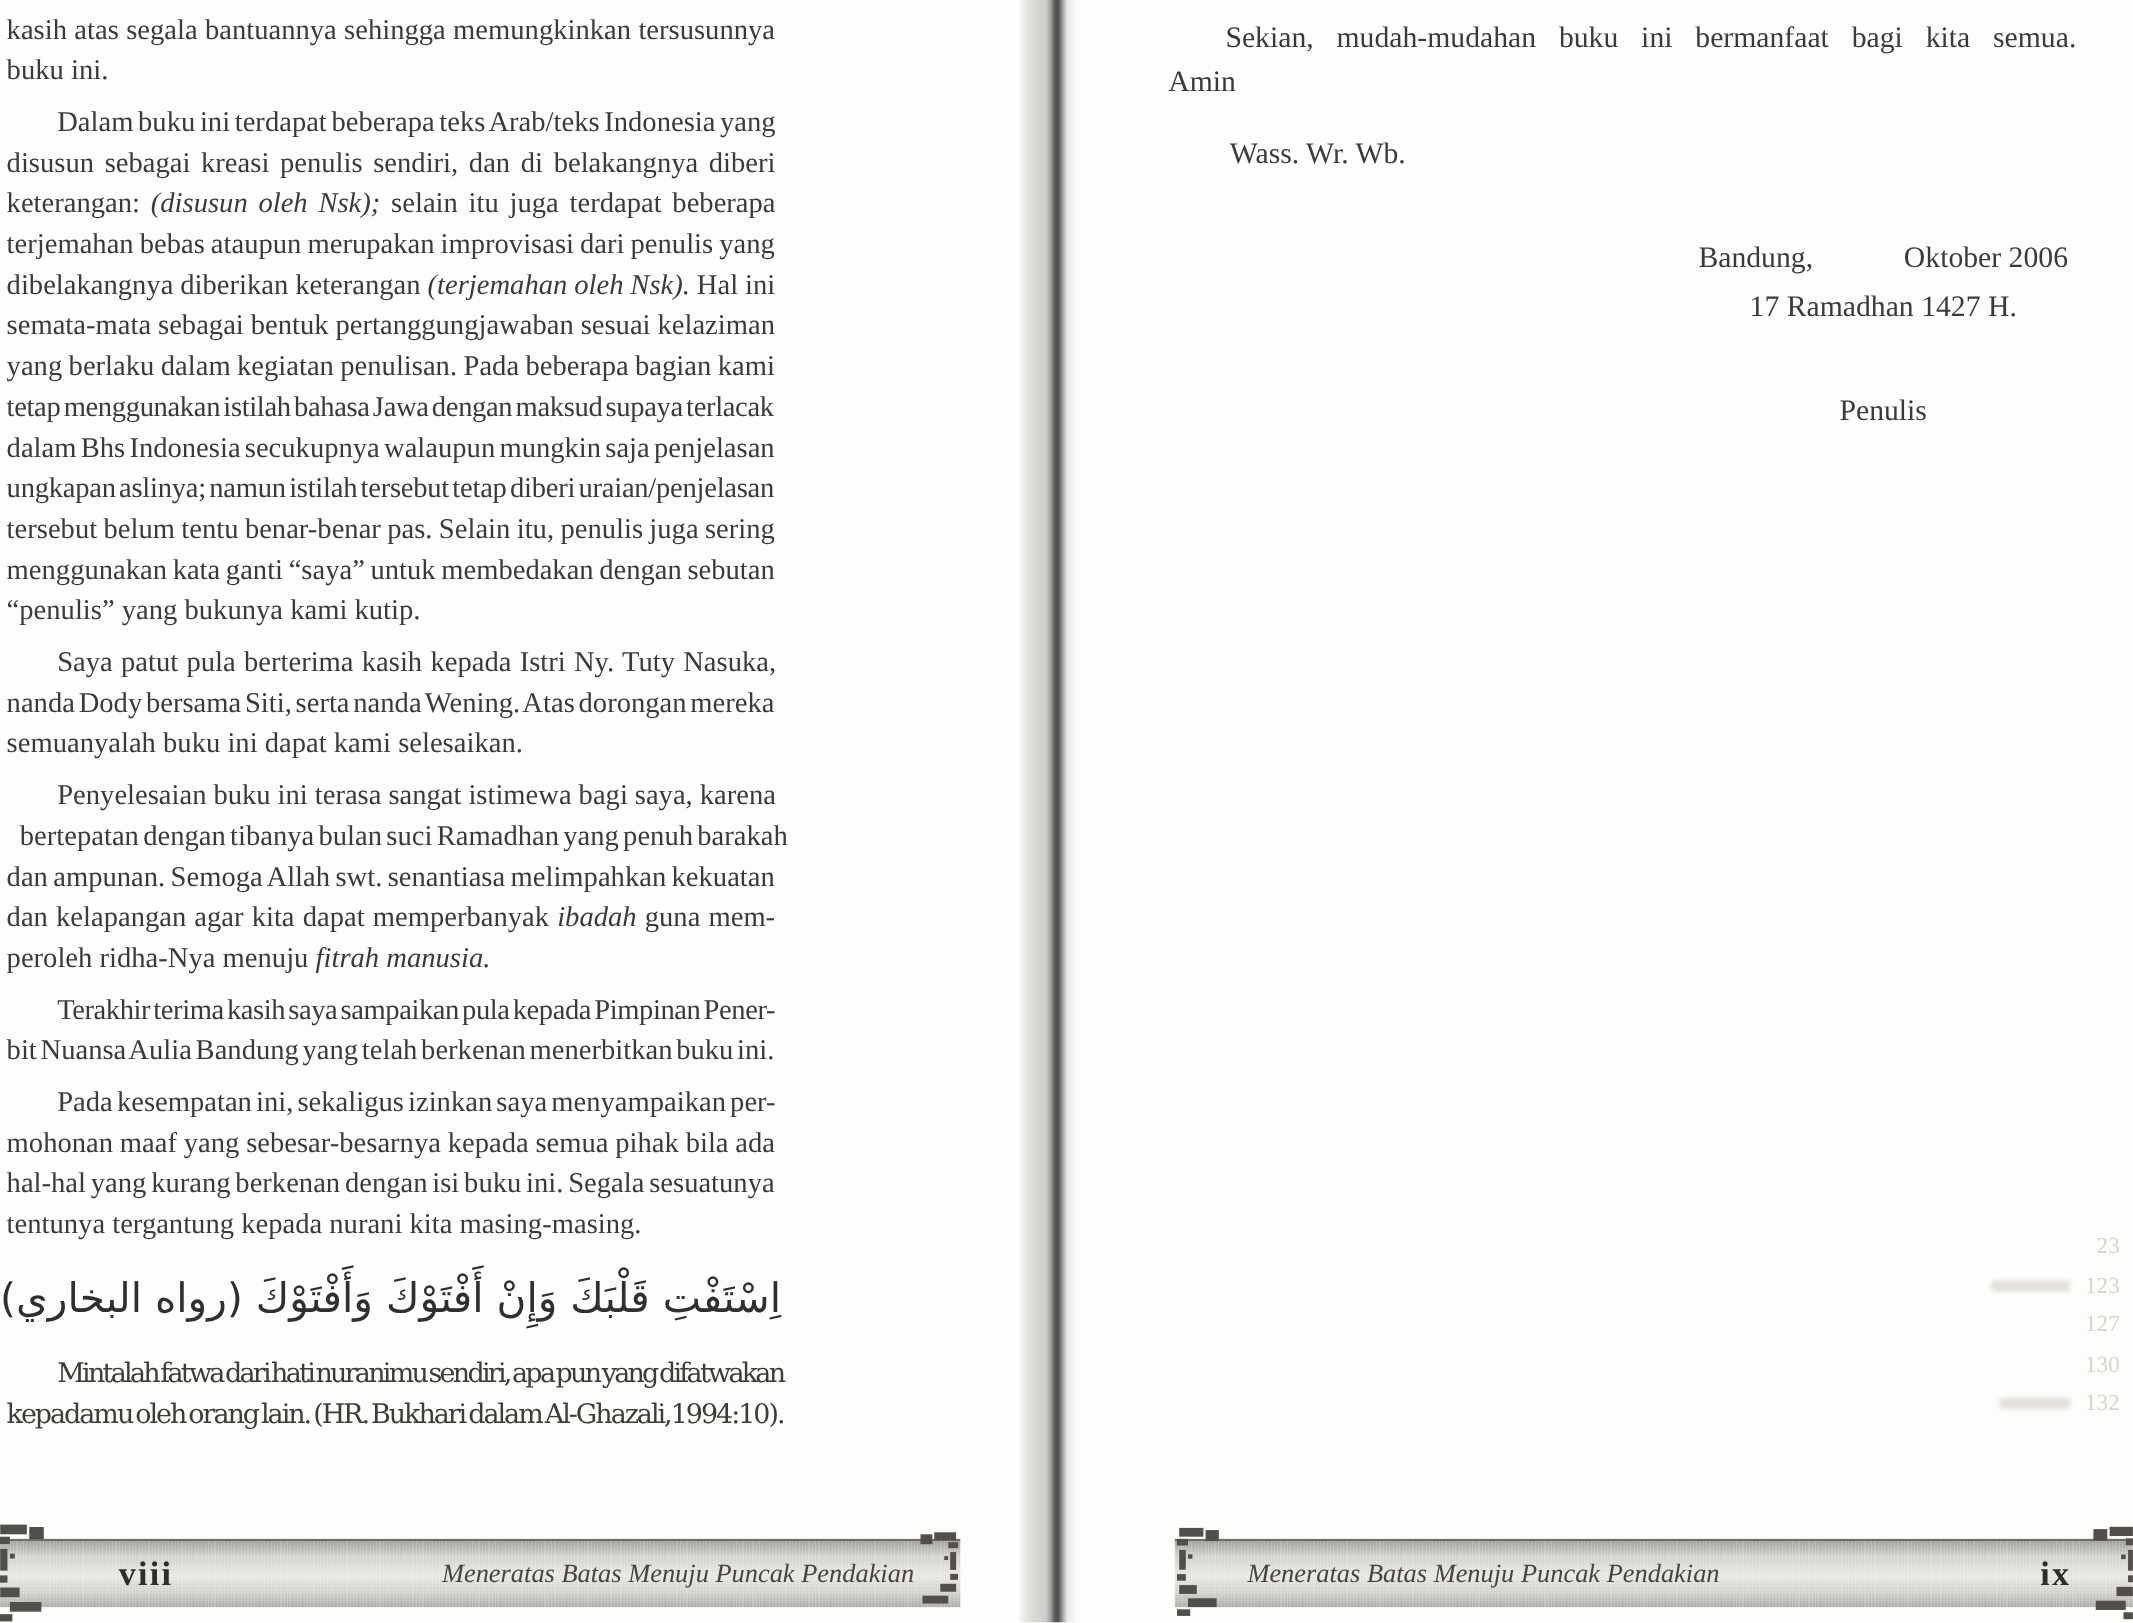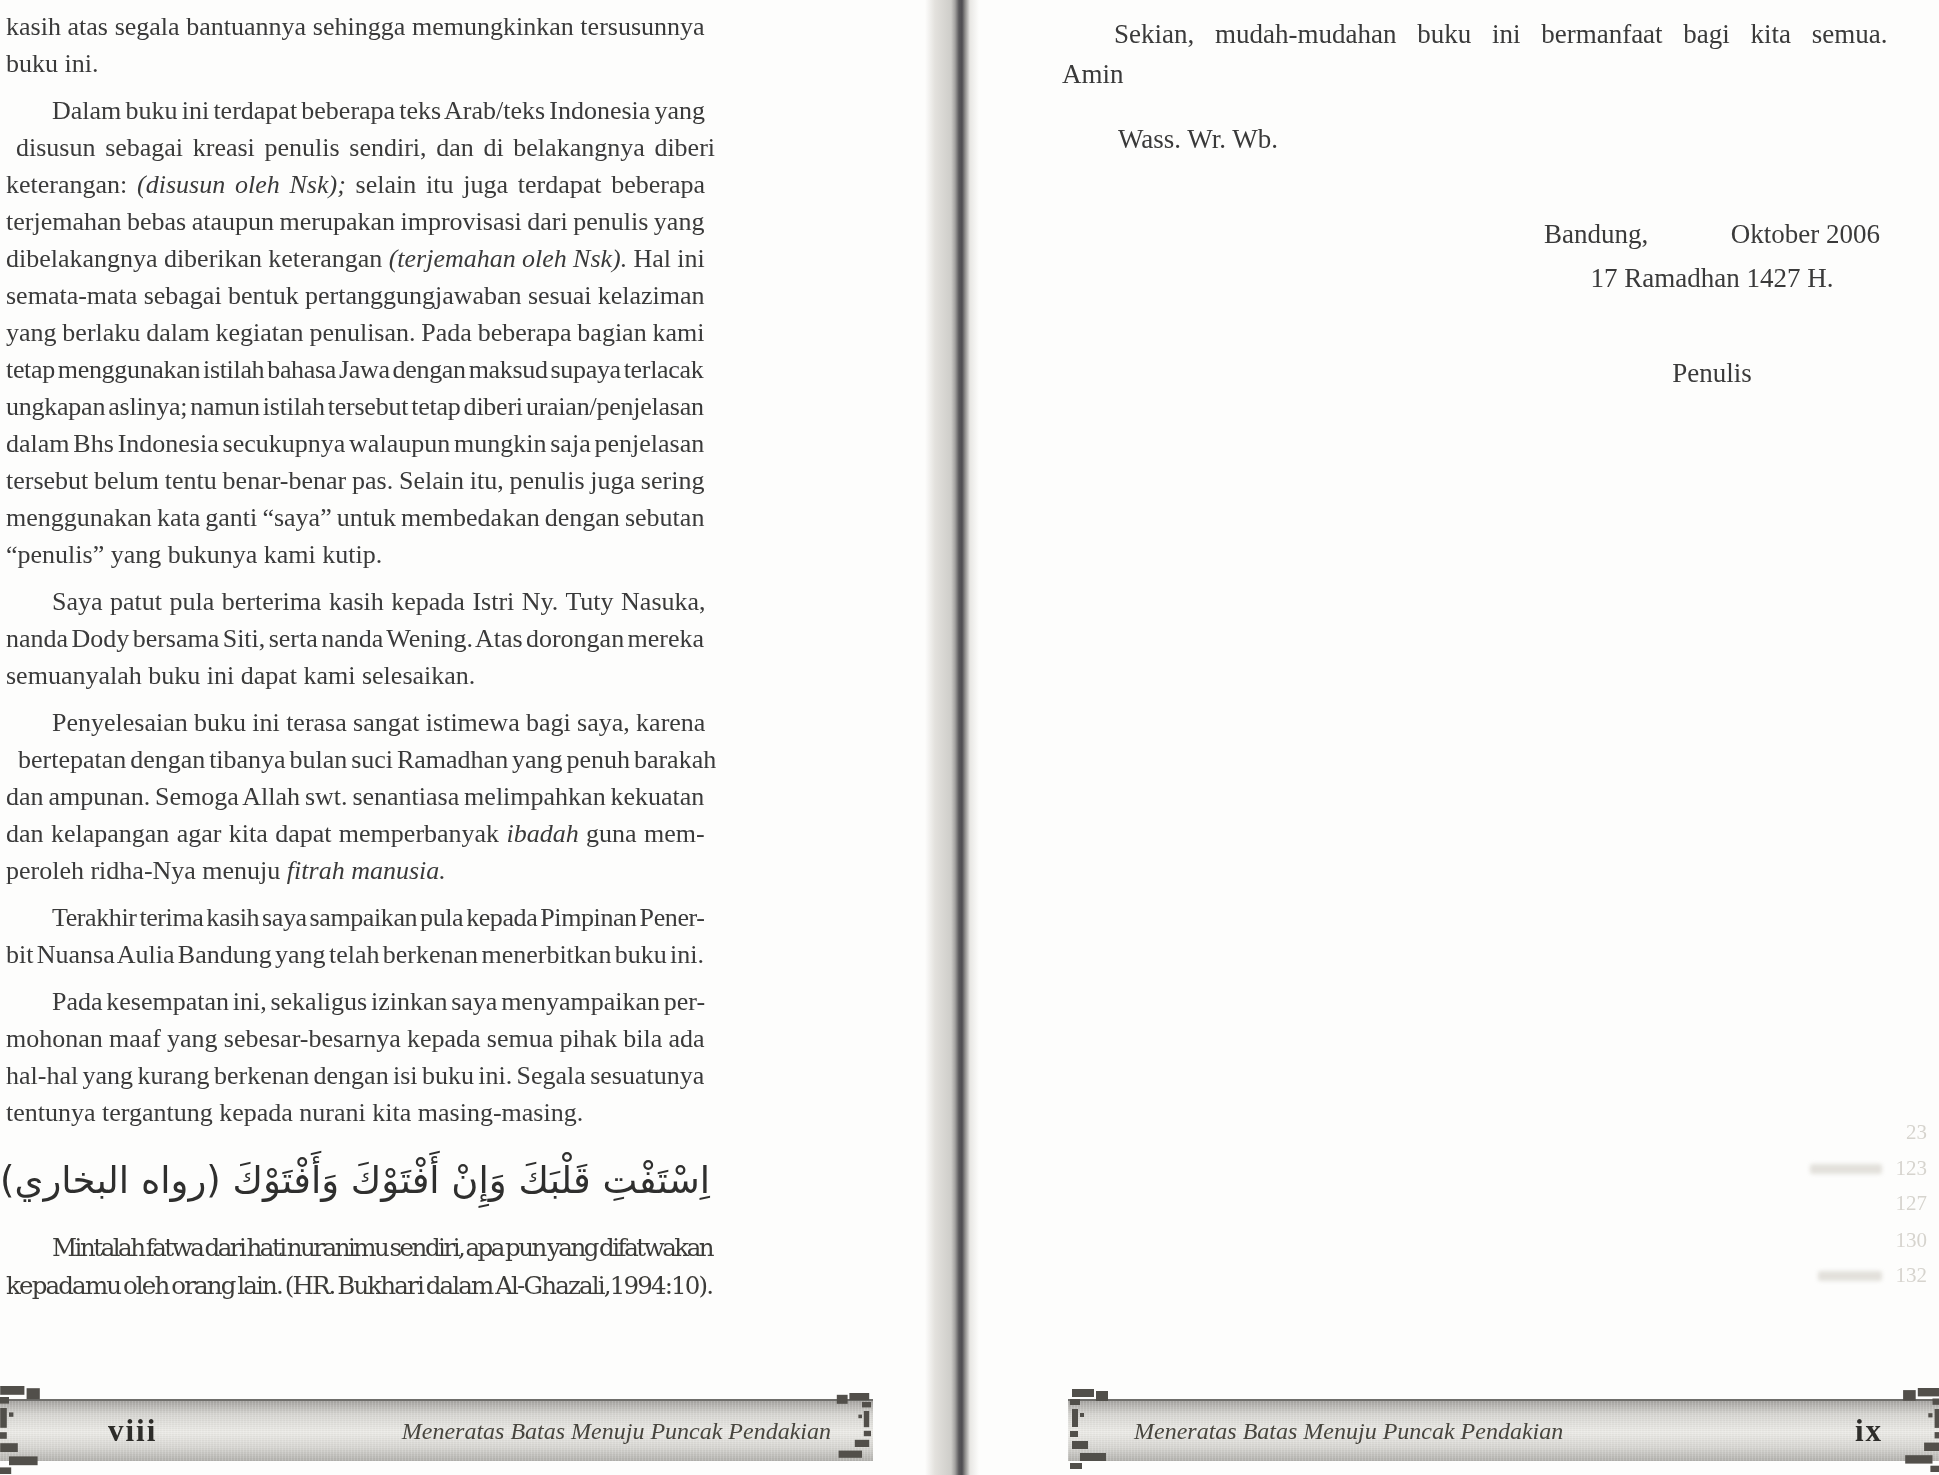--- a/index.html
+++ b/index.html
@@ -75,29 +75,29 @@
 <div class="scan">
 
   <section class="page-left">
     <div class="body-text" id="left-paras">
         <div class="para">
           <div class="line" style="white-space: nowrap;"><span class="lc" style="word-spacing: 0.18px;"><span>kasih atas segala bantuannya sehingga memungkinkan tersusunnya</span></span></div>
           <div class="line" style="white-space: nowrap;"><span class="lc"><span>buku ini.</span></span></div>
         </div>
         <div class="para">
           <div class="line" style="white-space: nowrap;"><span class="lc" style="word-spacing: -2.29px;"><span class="ind"></span><span>Dalam buku ini terdapat beberapa teks Arab/teks Indonesia yang</span></span></div>
-          <div class="line" style="white-space: nowrap; margin-left: 10px;"><span class="lc" style="word-spacing: 3.17px;"><span>disusun sebagai kreasi penulis sendiri, dan di belakangnya diberi</span></span></div>
+          <div class="line" style="white-space: nowrap;"><span class="lc" style="word-spacing: 3.17px;"><span>disusun sebagai kreasi penulis sendiri, dan di belakangnya diberi</span></span></div>
           <div class="line" style="white-space: nowrap;"><span class="lc" style="word-spacing: 3.27px;"><span>keterangan: </span><i>(disusun oleh Nsk);</i><span> selain itu juga terdapat beberapa</span></span></div>
           <div class="line" style="white-space: nowrap;"><span class="lc" style="word-spacing: -1px;"><span>terjemahan bebas ataupun merupakan improvisasi dari penulis yang</span></span></div>
           <div class="line" style="white-space: nowrap;"><span class="lc" style="word-spacing: -0.23px;"><span>dibelakangnya diberikan  keterangan </span><i>(terjemahan oleh Nsk).</i><span> Hal ini</span></span></div>
           <div class="line" style="white-space: nowrap;"><span class="lc" style="word-spacing: -0.2px;"><span>semata-mata sebagai bentuk pertanggungjawaban sesuai kelaziman</span></span></div>
           <div class="line" style="white-space: nowrap;"><span class="lc" style="word-spacing: -0.68px;"><span>yang berlaku dalam kegiatan penulisan. Pada beberapa bagian kami</span></span></div>
           <div class="line" style="white-space: nowrap;"><span class="lc" style="letter-spacing: -0.33px; word-spacing: -3.2px;"><span>tetap menggunakan istilah bahasa Jawa dengan maksud supaya terlacak</span></span></div>
+          <div class="line" style="white-space: nowrap;"><span class="lc" style="word-spacing: -2.68px;"><span>dalam Bhs Indonesia secukupnya walaupun mungkin saja penjelasan</span></span></div>
           <div class="line" style="white-space: nowrap;"><span class="lc" style="letter-spacing: -0.24px; word-spacing: -3.2px;"><span>ungkapan aslinya; namun istilah tersebut tetap diberi uraian/penjelasan</span></span></div>
-          <div class="line" style="white-space: nowrap;"><span class="lc" style="word-spacing: -2.68px;"><span>dalam Bhs Indonesia secukupnya walaupun mungkin saja penjelasan</span></span></div>
           <div class="line" style="white-space: nowrap;"><span class="lc" style="word-spacing: -0.72px;"><span>tersebut belum tentu benar-benar pas. Selain itu, penulis juga sering</span></span></div>
           <div class="line" style="white-space: nowrap;"><span class="lc" style="word-spacing: -1.41px;"><span>menggunakan kata ganti “saya” untuk membedakan dengan sebutan</span></span></div>
           <div class="line" style="white-space: nowrap;"><span class="lc"><span>“penulis” yang bukunya kami kutip.</span></span></div>
         </div>
         <div class="para">
           <div class="line" style="white-space: nowrap;"><span class="lc" style="word-spacing: 1px;"><span class="ind"></span><span>Saya patut pula berterima kasih kepada Istri Ny. Tuty Nasuka,</span></span></div>
           <div class="line" style="white-space: nowrap;"><span class="lc" style="word-spacing: -3.1px;"><span>nanda Dody bersama Siti, serta nanda Wening. Atas dorongan mereka</span></span></div>
           <div class="line" style="white-space: nowrap;"><span class="lc"><span>semuanyalah buku ini dapat kami selesaikan.</span></span></div>
         </div>
         <div class="para">

